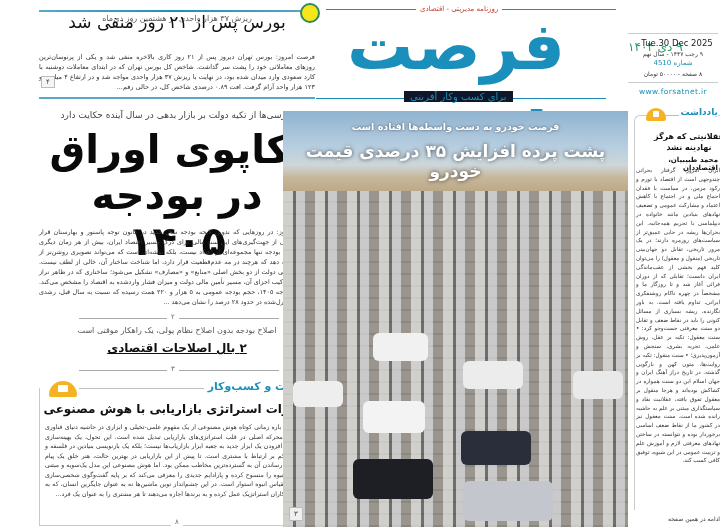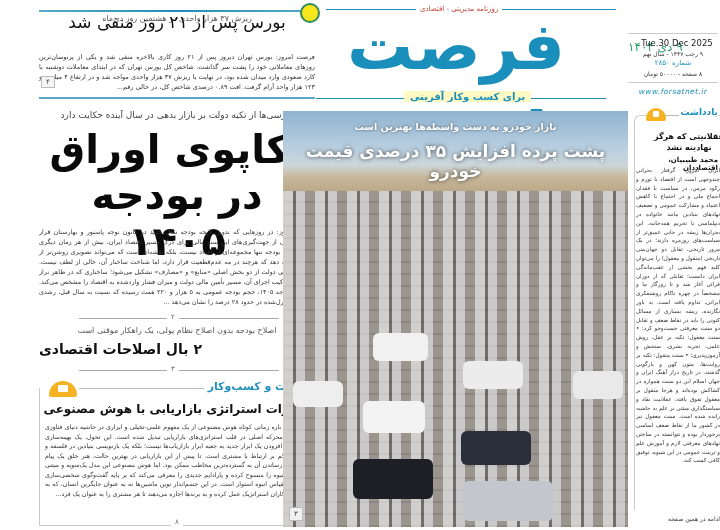--- a/index.html
+++ b/index.html
@@ -16,49 +16,49 @@
   .page-box { position: absolute; width: 14px; height: 12px; border: 1px solid #bbb; background: #f5f5f5; font-size: 7px; text-align: center; line-height: 10px; color: #444; }
   .sep { position: absolute; height: 1px; background: #aaa; }
 
   .budget-kicker { position: absolute; top: 110px; left: 0; width: 276px; text-align: center; font-size: 9px; color: #444; }
   .budget-head1 { position: absolute; top: 126px; left: 0; width: 276px; text-align: center; font-size: 40px; font-weight: bold; color: #0a0a0a; line-height: 46px; letter-spacing: -1px; }
   .budget-head2 { position: absolute; top: 172px; left: 0; width: 276px; text-align: center; font-size: 40px; font-weight: bold; color: #0a0a0a; line-height: 46px; }
   .budget-body { position: absolute; top: 227px; left: 0; width: 276px; font-size: 6.4px; line-height: 10px; color: #333; text-align: justify; }
   .pg-inline { position: absolute; font-size: 7px; color: #666; background: #fff; padding: 0 4px; }
 
   .reform-kicker { position: absolute; top: 326px; left: 0; width: 276px; text-align: center; font-size: 8px; color: #555; }
-  .reform-head { position: absolute; top: 341px; left: 0; width: 276px; text-align: left; font-size: 14px; font-weight: bold; color: #111; }
+  .reform-head { position: absolute; top: 341px; left: 0; width: 276px; text-align: center; font-size: 12px; font-weight: bold; color: #111; text-decoration: underline; }
 
   .mgmt-box { position: absolute; top: 388px; left: 0; width: 276px; height: 138px; border: 1px solid #c9c9c9; border-top: none; }
   .mgmt-label { position: absolute; top: 380px; right: 0; font-size: 11px; font-weight: bold; color: #1f8fb8; background: #fff; padding-left: 4px; }
   .mgmt-line { position: absolute; top: 388px; left: 40px; width: 178px; height: 1px; background: #bdbdbd; }
   .mgmt-badge { position: absolute; top: 381px; left: 10px; width: 28px; height: 16px; background: #f5b324; border-radius: 14px 14px 2px 2px; }
   .mgmt-badge::after { content: ""; position: absolute; left: 9px; top: 4px; width: 10px; height: 7px; background: #fff; border-radius: 1px; }
   .mgmt-head { position: absolute; top: 402px; left: 0; width: 276px; text-align: center; font-size: 12px; font-weight: bold; color: #111; }
   .mgmt-body { position: absolute; top: 422px; left: 6px; width: 264px; font-size: 6.2px; line-height: 9.5px; color: #333; text-align: justify; }
 
   
   .masthead { position: absolute; left: 286px; top: 0; width: 340px; height: 108px; }
   .mast-tagline { position: absolute; top: 5px; left: 130px; font-size: 7px; color: #c0392b; background: #fff; padding: 0 4px; }
   .mast-topline { position: absolute; top: 9px; left: 40px; width: 290px; height: 1px; background: #1f8fb8; }
   .mast-dot { position: absolute; top: 3px; left: 14px; width: 20px; height: 20px; border-radius: 50%; background: #f6e61b; border: 2px solid #2f8a5a; }
   .mast-logo { position: absolute; top: 2px; left: 0; width: 340px; text-align: center; font-size: 66px; font-weight: bold; color: #1b8fbb; line-height: 90px; letter-spacing: -2px; }
   .mast-subline { position: absolute; top: 98px; left: 30px; width: 290px; height: 1px; background: #1f8fb8; }
-  .mast-sub { position: absolute; top: 91px; left: 118px; font-size: 10px; color: #1b8fbb; background: #fef9c3; padding: 0 6px; font-weight: bold; }
+  .mast-sub { position: absolute; top: 91px; left: 118px; font-size: 10px; color: #1b8fbb; background: #0f172a; padding: 0 6px; font-weight: normal; }
 
   
   .date-panel { position: absolute; left: 624px; top: 0; width: 96px; height: 102px; }
   .day-tab { position: absolute; top: 2px; left: 4px; width: 90px; height: 18px; background: #e89aa6; color: #fff; font-size: 12px; font-weight: bold; text-align: center; line-height: 18px; }
   .jdate { position: absolute; top: 20px; left: 4px; width: 90px; text-align: left; font-size: 12px; color: #2a9a6a; margin-top: 20px; }
   .date-rule { position: absolute; left: 4px; width: 90px; height: 1px; background: #ccc; }
   .gdate { position: absolute; top: 38px; left: 8px; width: 90px; text-align: center; font-size: 8.5px; color: #222; }
   .hdate { position: absolute; top: 50px; left: 4px; width: 90px; text-align: center; font-size: 6px; color: #333; }
   .issue { position: absolute; top: 59px; left: 4px; width: 90px; text-align: center; font-size: 7px; color: #1b8fbb; }
   .pages { position: absolute; top: 70px; left: 4px; width: 90px; text-align: center; font-size: 6px; color: #333; }
-  .url { position: absolute; top: 87px; left: 4px; width: 90px; text-align: center; font-size: 7.5px; color: #1b8fbb; letter-spacing: 0.4px; font-style: italic; }
+  .url { position: absolute; top: 87px; left: 4px; width: 90px; text-align: center; font-size: 7.5px; color: #1b8fbb; letter-spacing: 0.4px; }
 
   
   .photo { position: absolute; left: 283px; top: 111px; width: 345px; height: 416px; overflow: hidden;
     background:
       linear-gradient(180deg, #8fb3d0 0%, #b9cfe0 9%, #cdd6d9 13%, #c7b79a 16%, #b9a584 20%, #9c9a93 24%, #8b8c8a 100%);
   }
   .photo-lot { position: absolute; left: 0; top: 80px; width: 345px; height: 336px;
     background:
       repeating-linear-gradient(90deg, rgba(255,255,255,0.55) 0 10px, rgba(60,60,70,0.45) 10px 13px, rgba(235,235,240,0.6) 13px 22px, transparent 22px 32px),
       repeating-linear-gradient(0deg, rgba(0,0,0,0.10) 0 2px, transparent 2px 12px),
@@ -121,37 +121,37 @@
   <div class="mast-dot"></div>
   <div class="mast-subline"></div>
   <div class="mast-sub">برای کسب وکار آفرینی</div>
 </div>
 
 <div class="date-panel rtl">
   <div class="jdate">۹ دی ۱۴۰۴</div>
   <div class="date-rule" style="top:33px;"></div>
   <div class="gdate" style="direction:ltr;">Tue.30 Dec 2025</div>
   <div class="hdate">۹ رجب ۱۴۴۷ - سال نهم</div>
-  <div class="issue">شماره ۲۸۵۰</div>
+  <div class="issue">شماره 4510</div>
   <div class="pages">۸ صفحه - ۵۰۰۰۰ تومان</div>
   <div class="date-rule" style="top:82px;"></div>
   <div class="url" style="direction:ltr;">www.forsatnet.ir</div>
 </div>
 
 <div class="photo rtl">
   <div class="photo-lot"></div>
   <div class="car" style="left:80px;top:290px;width:62px;height:32px;background:#f3f3f3;"></div>
   <div class="car" style="left:178px;top:320px;width:70px;height:34px;background:#2a2d3a;"></div>
   <div class="car" style="left:70px;top:348px;width:80px;height:40px;background:#1d1f25;"></div>
   <div class="car" style="left:180px;top:370px;width:90px;height:40px;background:#c3c6cc;"></div>
   <div class="car" style="left:90px;top:222px;width:55px;height:28px;background:#f1f1f1;"></div>
   <div class="car" style="left:180px;top:250px;width:60px;height:28px;background:#ececec;"></div>
   <div class="car" style="left:10px;top:270px;width:50px;height:26px;background:#eeeeee;"></div>
   <div class="car" style="left:290px;top:260px;width:50px;height:28px;background:#e9e9e9;"></div>
-  <div class="photo-kicker">بازار خودرو به دست واسطه‌ها بهترین است</div>
+  <div class="photo-kicker">فرصت خودرو به دست واسطه‌ها افتاده است</div>
   <div class="photo-head">پشت پرده افزایش ۳۵ درصدی قیمت خودرو</div>
   <div class="photo-page">۳</div>
 </div>
 
 <div class="right-col rtl">
   <div class="note-box"></div>
   <div class="note-line"></div>
   <div class="note-badge"></div>
   <div class="note-label">یادداشت</div>
   <div class="note-title">عقلانیتی که هرگز نهادینه نشد</div>

